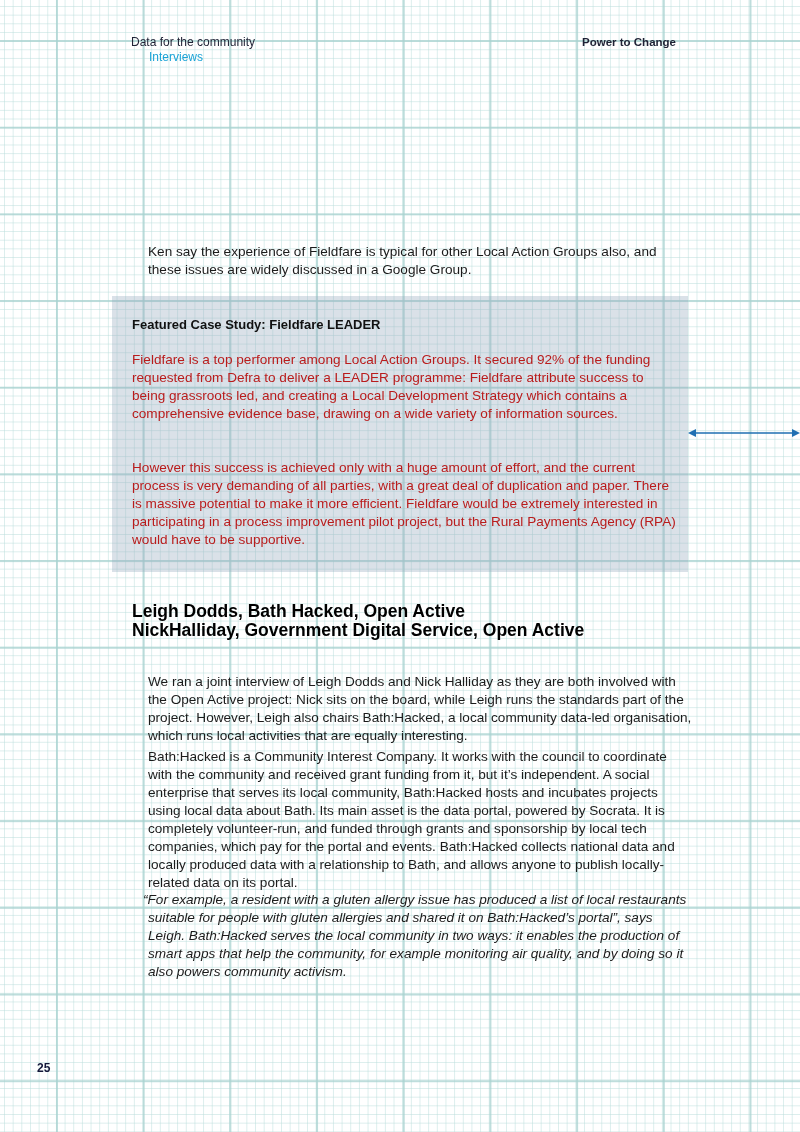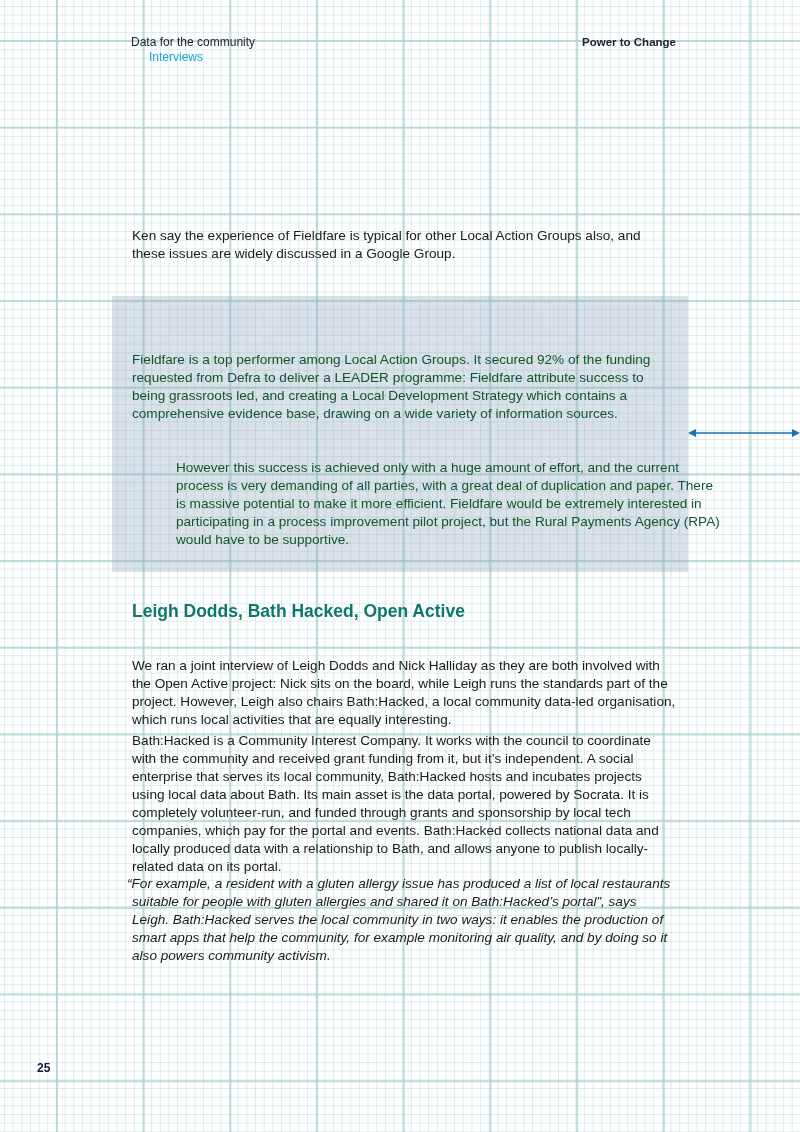--- a/index.html
+++ b/index.html
@@ -46,21 +46,21 @@
     text-align: center;
   }
 
   .body-text {
     position: absolute;
     left: 132px;
     width: 545px;
     font-size: 13.6px;
     line-height: 18px;
     color: #1b1b1b;
-    margin: 0;
+    margin: 16px;
   }
 
   .intro {
     top: 227px;
   }
 
   .case-box {
     position: absolute;
     left: 112px;
     top: 296px;
@@ -76,41 +76,41 @@
     font-weight: bold;
     color: #111;
   }
   .case-box p {
     position: absolute;
     left: 20px;
     width: 545px;
     margin: 0;
     font-size: 13.6px;
     line-height: 18px;
-    color: #14532d;
+    color: #b91c1c;
   }
   .case-box .p1 { top: 55px; }
-  .case-box .p2 { top: 163px; margin-left: 44px; }
+  .case-box .p2 { top: 163px; }
 
   .arrow {
     position: absolute;
     left: 688px;
     top: 427px;
     width: 112px;
     height: 12px;
   }
 
   .interview-heading {
     position: absolute;
     left: 132px;
     top: 602px;
     font-size: 17.5px;
     line-height: 19px;
     font-weight: bold;
-    color: #0f766e;
+    color: #000000;
     margin: 0;
   }
 
   .interview-p1 { top: 657px; }
   .interview-p2 { top: 732px; }
   .interview-p3 {
     top: 875px;
     text-indent: -5px;
     font-style: italic;
   }
@@ -129,31 +129,33 @@
 
 <div class="header-left">
   <div>Data for the community</div>
   <div class="section">Interviews</div>
 </div>
 <div class="header-right">Power to Change</div>
 
 <p class="body-text intro">Ken say the experience of Fieldfare is typical for other Local Action Groups also, and these issues are widely discussed in a Google Group.</p>
 
 <div class="case-box">
+  <div class="case-title">Featured Case Study: Fieldfare LEADER</div>
   <p class="p1">Fieldfare is a top performer among Local Action Groups. It secured 92% of the funding requested from Defra to deliver a LEADER programme: Fieldfare attribute success to being grassroots led, and creating a Local Development Strategy which contains a comprehensive evidence base, drawing on a wide variety of information sources.</p>
   <p class="p2">However this success is achieved only with a huge amount of effort, and the current process is very demanding of all parties, with a great deal of duplication and paper. There is massive potential to make it more efficient. Fieldfare would be extremely interested in participating in a process improvement pilot project, but the Rural Payments Agency (RPA) would have to be supportive.</p>
 </div>
 
 <svg class="arrow" viewBox="0 0 112 12" xmlns="http://www.w3.org/2000/svg">
   <line x1="6" y1="6" x2="106" y2="6" stroke="#1f6fb2" stroke-width="1.6"></line>
   <polygon points="0,6 8,2 8,10" fill="#1f6fb2"></polygon>
   <polygon points="112,6 104,2 104,10" fill="#1f6fb2"></polygon>
 </svg>
 
 <h2 class="interview-heading">
   <div>Leigh Dodds, Bath Hacked, Open Active</div>
+  <div>NickHalliday, Government Digital Service, Open Active</div>
 </h2>
 
 <p class="body-text interview-p1">We ran a joint interview of Leigh Dodds and Nick Halliday as they are both involved with the Open Active project: Nick sits on the board, while Leigh runs the standards part of the project. However, Leigh also chairs Bath:Hacked, a local community data-led organisation, which runs local activities that are equally interesting.</p>
 <p class="body-text interview-p2">Bath:Hacked is a Community Interest Company. It works with the council to coordinate with the community and received grant funding from it, but it’s independent. A social enterprise that serves its local community, Bath:Hacked hosts and incubates projects using local data about Bath. Its main asset is the data portal, powered by Socrata. It is completely volunteer-run, and funded through grants and sponsorship by local tech companies, which pay for the portal and events. Bath:Hacked collects national data and locally produced data with a relationship to Bath, and allows anyone to publish locally-related data on its portal.</p>
 <p class="body-text interview-p3">“For example, a resident with a gluten allergy issue has produced a list of local restaurants suitable for people with gluten allergies and shared it on Bath:Hacked’s portal”, says Leigh. Bath:Hacked serves the local community in two ways: it enables the production of smart apps that help the community, for example monitoring air quality, and by doing so it also powers community activism.</p>
 
 <div class="page-number">25</div>
 
 </body></html>

